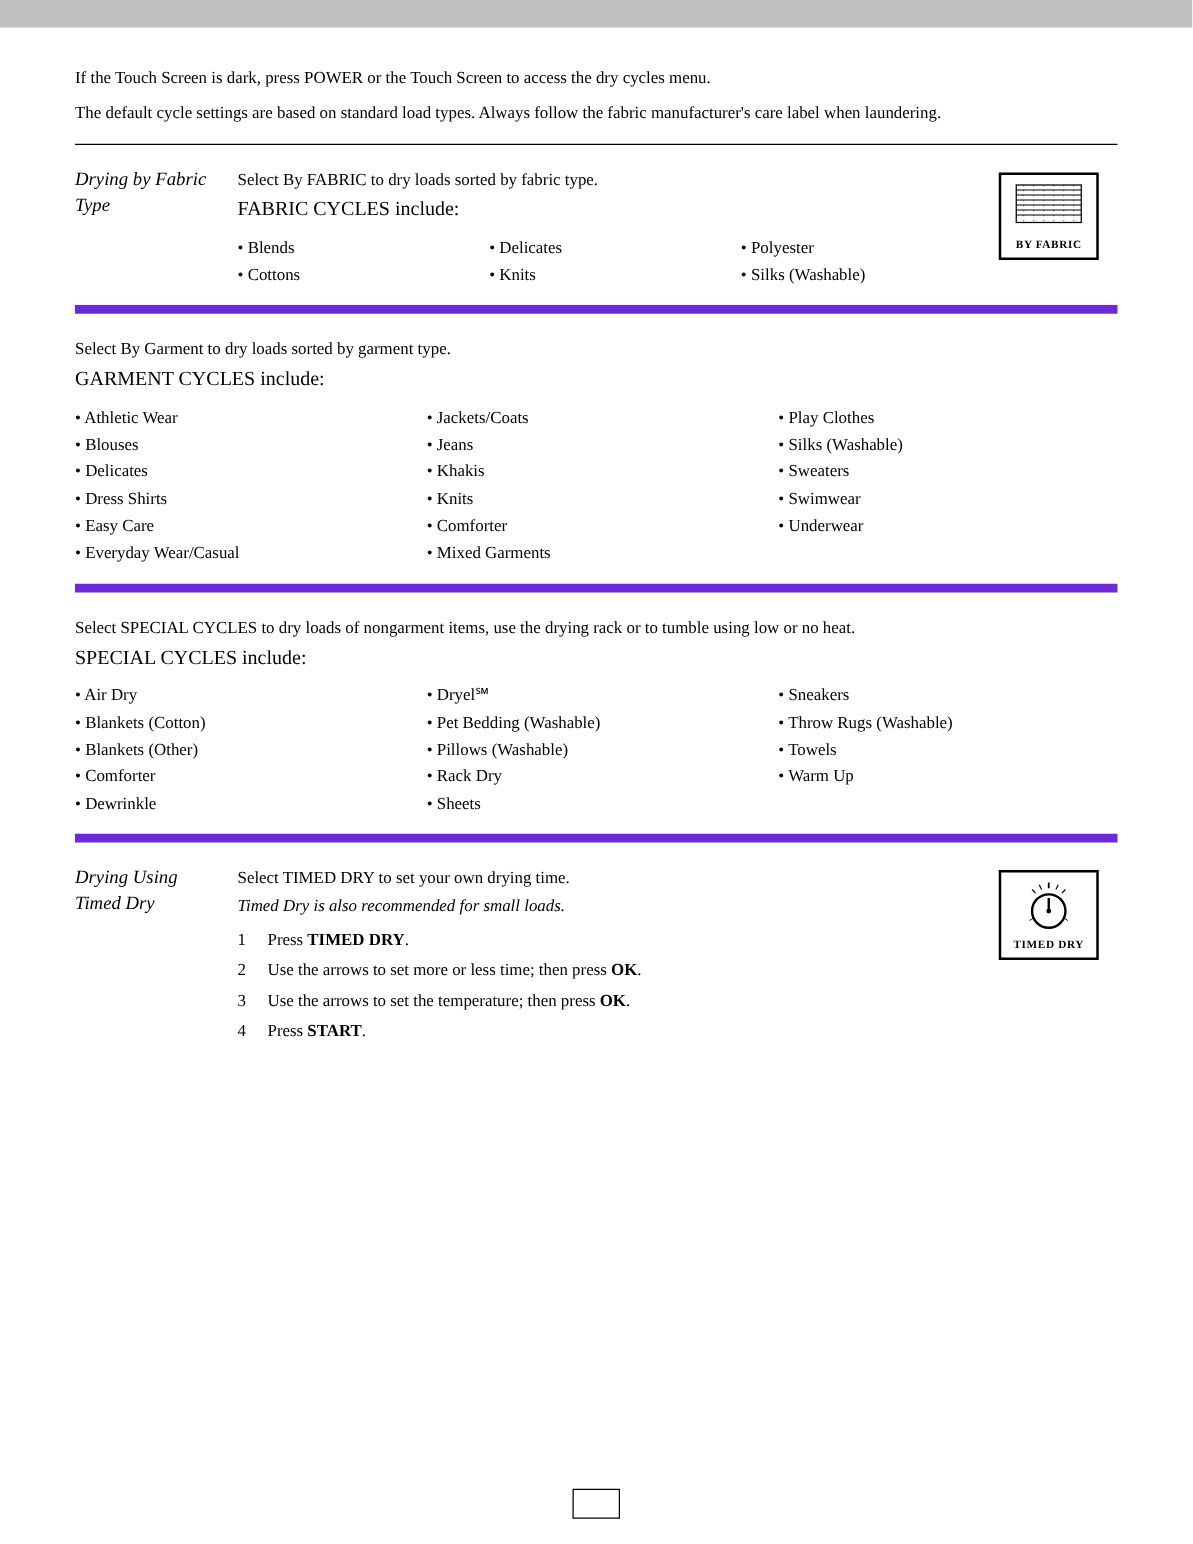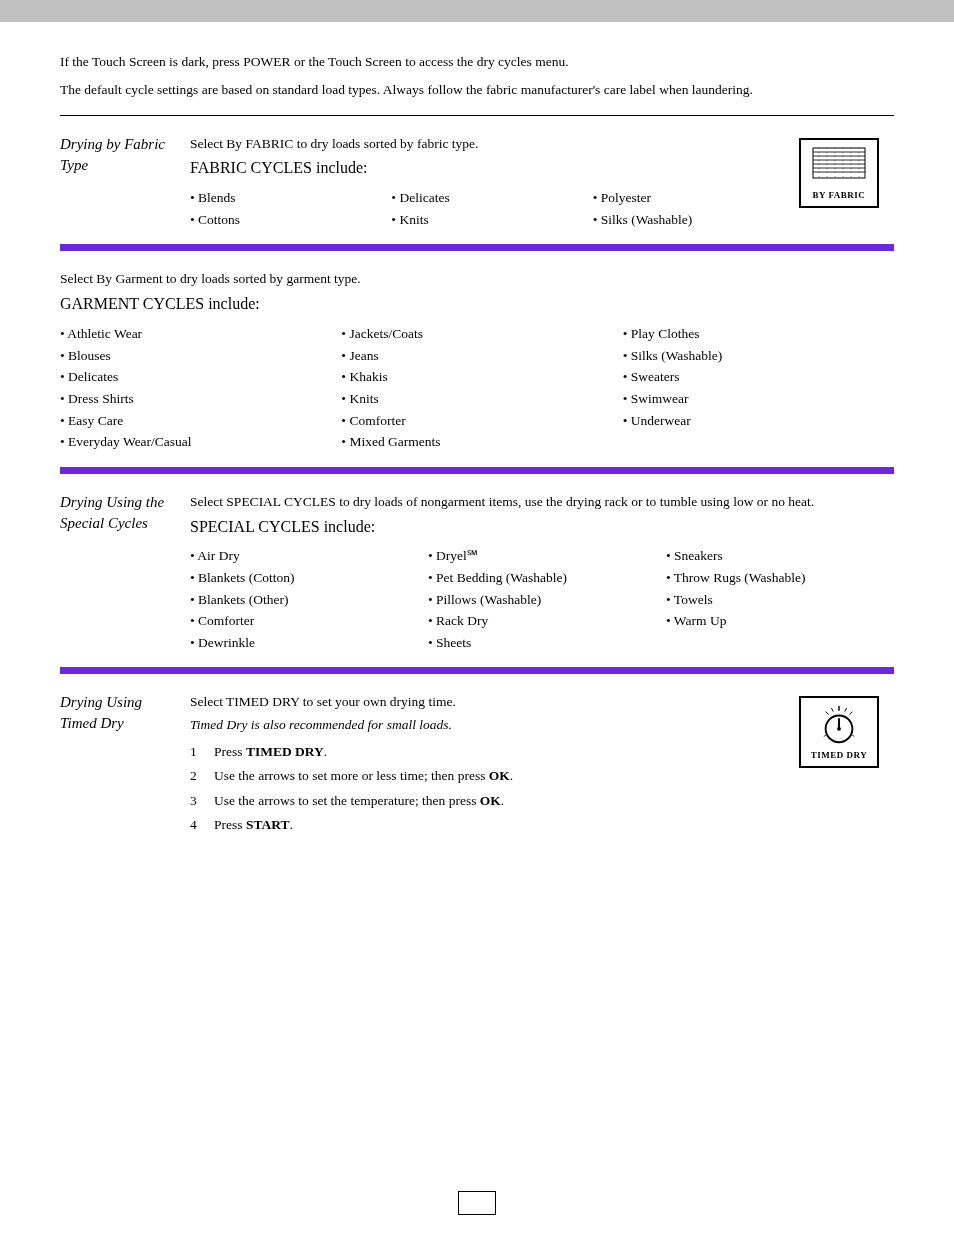--- a/index.html
+++ b/index.html
@@ -252,23 +252,20 @@
         <span class="item">Comforter</span>
         <span class="item">Underwear</span>
         <span class="item">Everyday Wear/Casual</span>
         <span class="item">Mixed Garments</span>
         <span></span>
       </div>
     </div>
   </div>
 
   <div class="section">
-    <div class="section-title">
-      <em>Drying Using the Special Cycles</em>
-    </div>
     <div class="section-body">
       <div class="section-heading">Select SPECIAL CYCLES to dry loads of nongarment items, use the drying rack or to tumble using low or no heat.</div>
       <div class="cycles-intro">SPECIAL CYCLES include:</div>
       <div class="items-grid">
         <span class="item">Air Dry</span>
         <span class="item">Dryel℠</span>
         <span class="item">Sneakers</span>
         <span class="item">Blankets (Cotton)</span>
         <span class="item">Pet Bedding (Washable)</span>
         <span class="item">Throw Rugs (Washable)</span>

